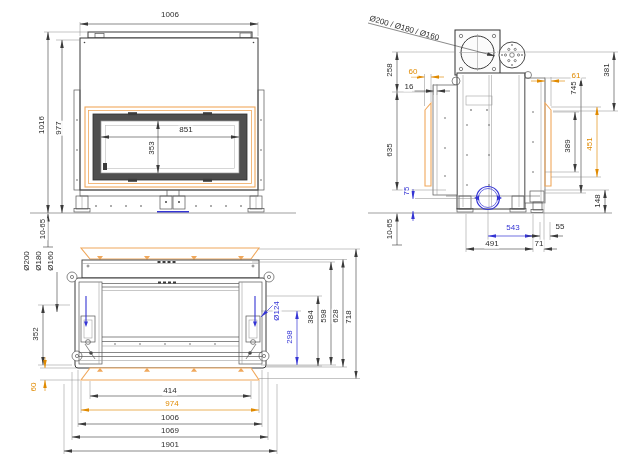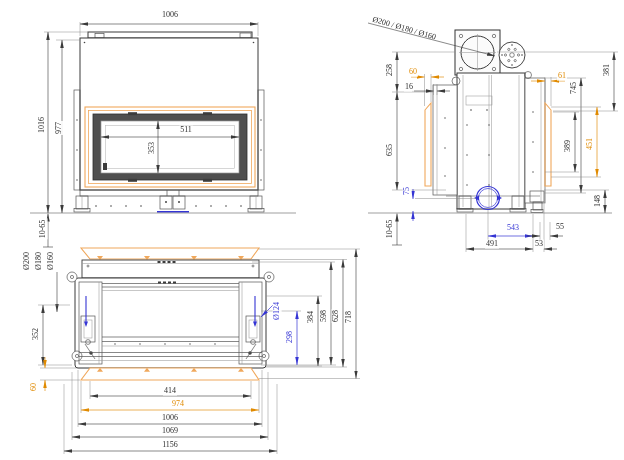--- a/index.html
+++ b/index.html
@@ -1,20 +1,20 @@
 <!DOCTYPE html>
 <html style="--ink: #3a3a3a; --orange-text: #e08a00; --orange-line: #f0a85c; --blue: #3434d4;"><head>
 <meta charset="utf-8">
 <style>
   :root{
     --ink:#3a3a3a; --orange-text:#e08a00; --orange-line:#f0a85c; --blue:#3434d4;
   }
   html,body{margin:0;padding:0;background:#fff;}
   .stage{position:relative;width:624px;height:460px;background:#fff;overflow:hidden;
-         font-family:Liberation Serif, serif;}
+         font-family:Liberation Sans, sans-serif;}
   .stage svg{position:absolute;left:0;top:0;}
   
   svg .ln  {fill:none;stroke:var(--ink);stroke-width:1;}
   svg .ln2 {fill:none;stroke:#555;stroke-width:.7;}
   svg .lt  {fill:none;stroke:#999;stroke-width:.55;}
   svg .ext {fill:none;stroke:#8a8a8a;stroke-width:.5;}
   svg .flr {fill:none;stroke:#777;stroke-width:.7;}
   svg .dim {fill:none;stroke:var(--ink);stroke-width:.6;}
   svg .dimo{fill:none;stroke:var(--orange-text);stroke-width:.65;}
   svg .dimb{fill:none;stroke:var(--blue);stroke-width:.7;}
@@ -333,52 +333,52 @@
     <line class="dim" x1="72" y1="437" x2="268" y2="437" marker-start="url(#mB)" marker-end="url(#mB)"></line>
     <line class="ext" x1="64" y1="384" x2="64" y2="454"></line>
         <line class="ext" x1="277" y1="384" x2="277" y2="454"></line>
     <line class="dim" x1="64" y1="451" x2="277" y2="451" marker-start="url(#mB)" marker-end="url(#mB)"></line>
   </g>
 </svg>
 
 <div class="dl" style="left:170px;top:15px">1006</div>
 <div class="dl v" style="left:42px;top:125px">1016</div>
 <div class="dl v" style="left:59px;top:128px">977</div>
-<div class="dl" style="left:186px;top:130px">511</div>
+<div class="dl" style="left:186px;top:130px">851</div>
 <div class="dl v" style="left:152px;top:148px">353</div>
 <div class="dl v" style="left:43px;top:229px">10-65</div>
 
 <div class="dl diag" style="left:404px;top:29px">Ø200 / Ø180 / Ø160</div>
 <div class="dl v" style="left:390px;top:70px">258</div>
 <div class="dl o" style="left:413px;top:72px">60</div>
 <div class="dl" style="left:409px;top:87px">16</div>
-<div class="dl o" style="left:562px;top:76px">61</div>
+<div class="dl o" style="left:576px;top:76px">61</div>
 <div class="dl v" style="left:574px;top:88px">745</div>
 <div class="dl v" style="left:607px;top:70px">381</div>
 <div class="dl v" style="left:390px;top:150px">635</div>
 <div class="dl v" style="left:568px;top:146px">389</div>
 <div class="dl v o" style="left:590px;top:144px">451</div>
 <div class="dl v b" style="left:407px;top:191px">75</div>
 <div class="dl v" style="left:598px;top:201px">148</div>
 <div class="dl v" style="left:390px;top:229px">10-65</div>
 <div class="dl b" style="left:513px;top:228px">543</div>
 <div class="dl" style="left:560px;top:227px">55</div>
 <div class="dl" style="left:492px;top:244px">491</div>
-<div class="dl" style="left:539px;top:244px">53</div>
+<div class="dl" style="left:539px;top:244px">71</div>
 
 <div class="dl v" style="left:27px;top:261px">Ø200</div>
 <div class="dl v" style="left:39px;top:261px">Ø180</div>
 <div class="dl v" style="left:51px;top:261px">Ø160</div>
 <div class="dl v" style="left:36px;top:334px">352</div>
 <div class="dl v o" style="left:34px;top:387px">60</div>
 <div class="dl v b" style="left:277px;top:311px">Ø124</div>
 <div class="dl v b" style="left:290px;top:337px">298</div>
 <div class="dl v" style="left:311px;top:317px">384</div>
 <div class="dl v" style="left:324px;top:316px">598</div>
 <div class="dl v" style="left:336px;top:316px">628</div>
 <div class="dl v" style="left:349px;top:317px">718</div>
 <div class="dl" style="left:170px;top:391px">414</div>
-<div class="dl o" style="left:178px;top:404px">974</div>
+<div class="dl o" style="left:172px;top:404px">974</div>
 <div class="dl" style="left:170px;top:418px">1006</div>
 <div class="dl" style="left:170px;top:431px">1069</div>
-<div class="dl" style="left:170px;top:445px">1156</div>
+<div class="dl" style="left:170px;top:445px">1901</div>
 
 </div>
 
 </body></html>

